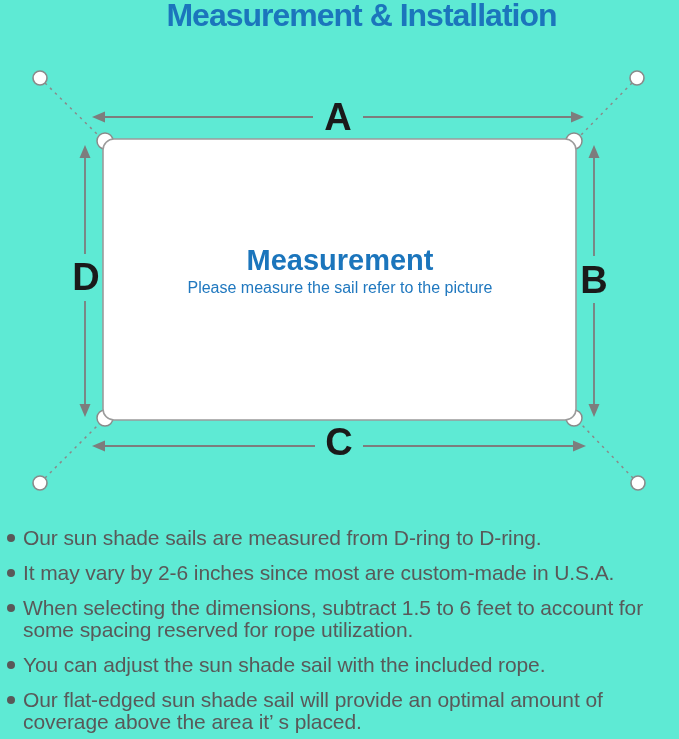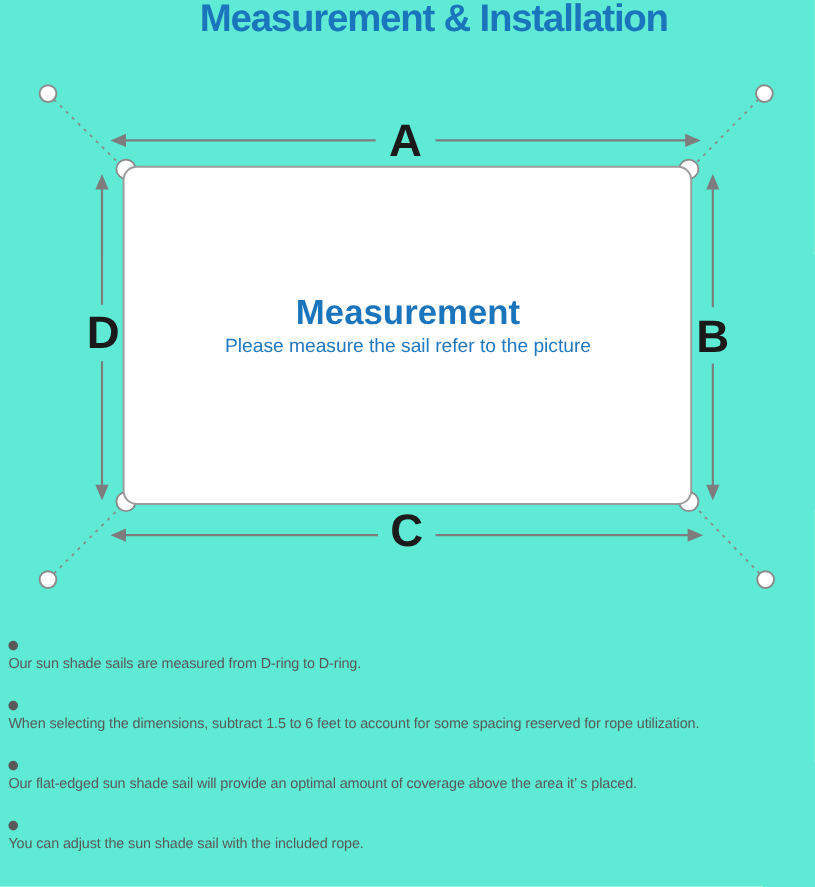--- a/index.html
+++ b/index.html
@@ -49,25 +49,24 @@
     left: 7px;
     width: 660px;
     margin: 0;
     padding: 0;
     list-style: none;
   }
   .notes li {
     display: flex;
     align-items: flex-start;
     margin-bottom: 13px;
-    font-size: 12px;
+    font-size: 21px;
     line-height: 22px;
     letter-spacing: -0.1px;
     color: #595959;
-    flex-direction: column;
   }
   .dot {
     flex: 0 0 auto;
     width: 8px;
     height: 8px;
     border-radius: 50%;
     background: #595959;
     margin: 7px 8px 0 0;
   }
 </style>
@@ -135,25 +134,29 @@
     </svg>
   </div>
 
   <ul class="notes">
     <li>
       <span class="dot"></span>
       <span>Our sun shade sails are measured from D-ring to D-ring.</span>
     </li>
     <li>
       <span class="dot"></span>
+      <span>It may vary by 2-6 inches since most are custom-made in U.S.A.</span>
+    </li>
+    <li>
+      <span class="dot"></span>
       <span>When selecting the dimensions, subtract 1.5 to 6 feet to account for some spacing reserved for rope utilization.</span>
     </li>
     <li>
       <span class="dot"></span>
-      <span>Our flat-edged sun shade sail will provide an optimal amount of coverage above the area it’ s placed.</span>
+      <span>You can adjust the sun shade sail with the included rope.</span>
     </li>
     <li>
       <span class="dot"></span>
-      <span>You can adjust the sun shade sail with the included rope.</span>
+      <span>Our flat-edged sun shade sail will provide an optimal amount of coverage above the area it’ s placed.</span>
     </li>
   </ul>
 
 </div>
 
 </body></html>

